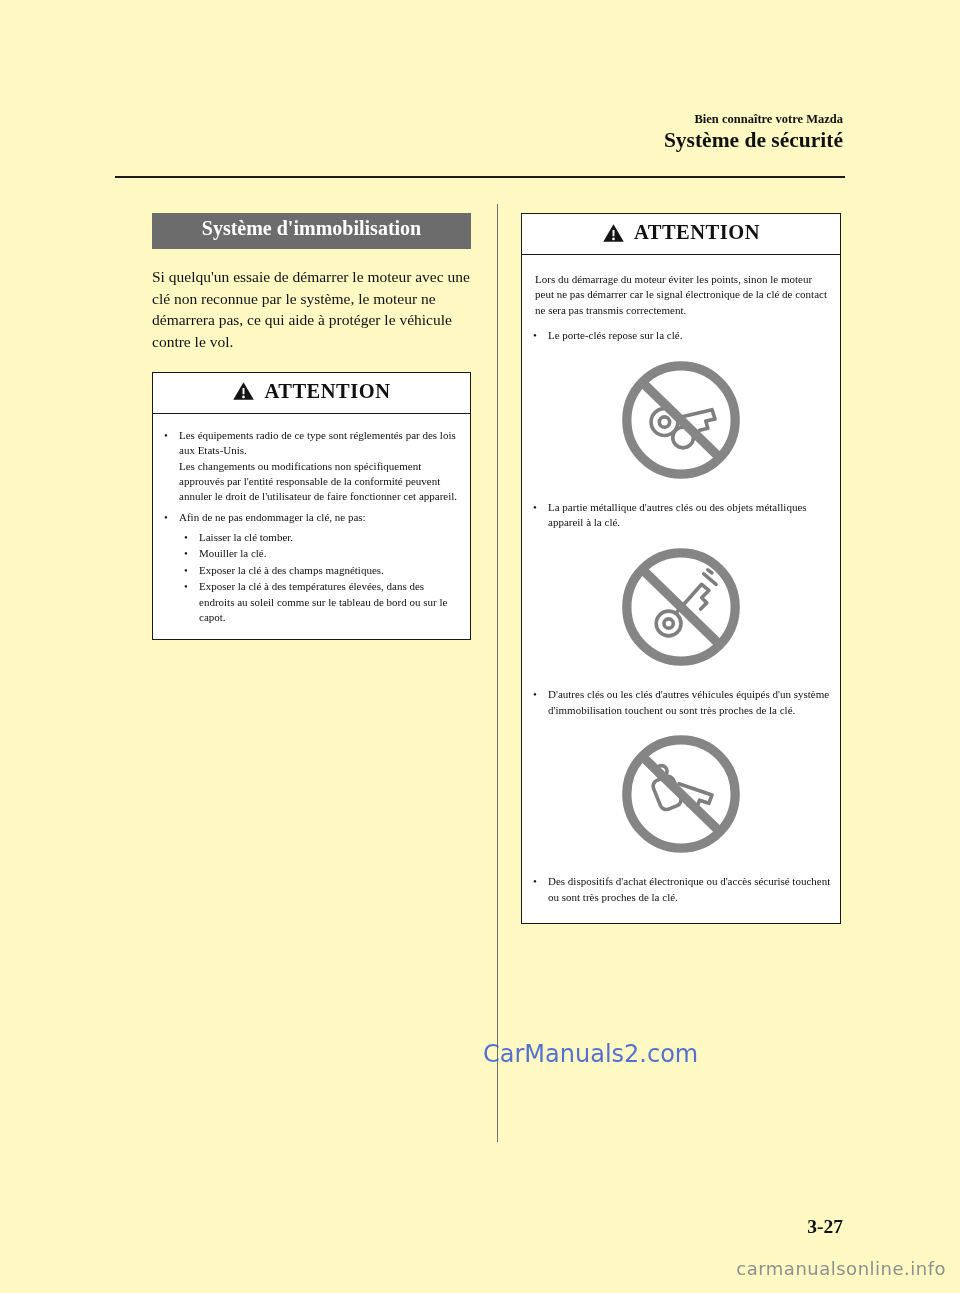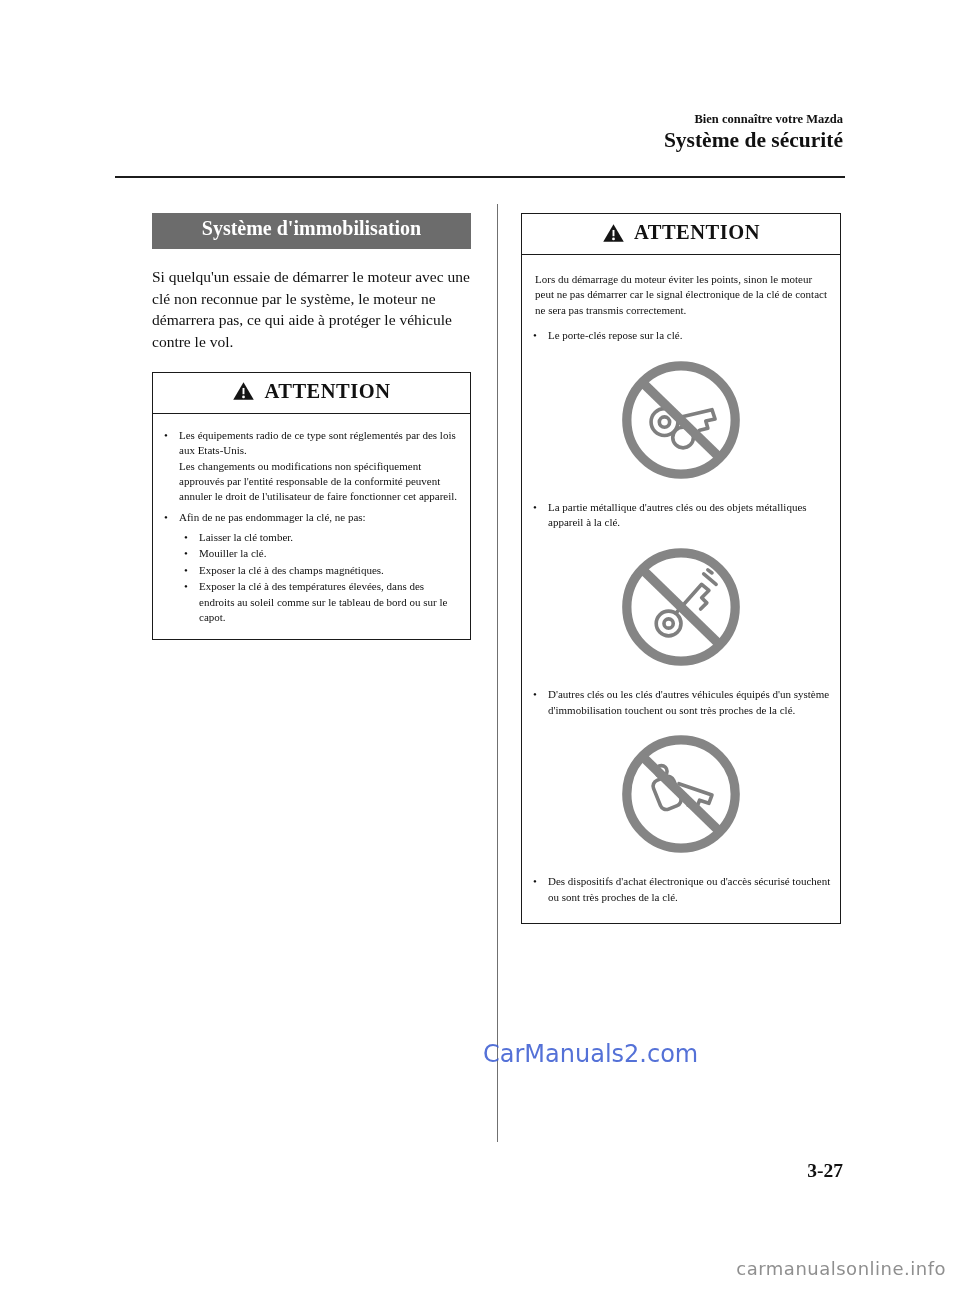--- a/index.html
+++ b/index.html
@@ -1,17 +1,17 @@
 <!DOCTYPE html>
 <html><head>
 <meta charset="utf-8">
 <style>
   html,body{margin:0;padding:0;background:#e9e9e9;}
   .page{
-    position:relative;width:960px;height:1293px;background:#ffffff;
+    position:relative;width:960px;height:1293px;background:#fef9c3;
     font-family:"Liberation Serif",serif;color:#111;overflow:hidden;margin:0 auto;
   }
   
   .breadcrumb{position:absolute;top:112px;right:117px;font-size:12.5px;font-weight:bold;}
   .doc-title{position:absolute;top:128px;right:117px;font-size:21.5px;font-weight:bold;}
   .header-rule{position:absolute;top:168px;left:115px;width:730px;height:0;border:none;border-top:2px solid #1c1c1c;}
   
   .col-left{position:absolute;left:152px;top:213px;width:319px;}
   .col-right{position:absolute;left:521px;top:213px;width:320px;}
   .v-divider{position:absolute;left:497px;top:204px;width:1px;height:938px;background:#707070;}
@@ -31,21 +31,21 @@
   .bullet .btext{flex:1;}
   .sub-bullets{margin-left:22px;margin-top:3px;}
   .sub-bullets .bullet{margin:1px 0;}
   .intro-para{margin:8px 4px 10px 4px;}
   
   .sign{text-align:center;margin:12px 0;}
   .sign-svg{width:128px;height:128px;display:inline-block;}
   
   .watermark{position:absolute;left:483px;top:1040px;z-index:5;
     font-family:"DejaVu Sans",sans-serif;font-size:24px;color:#3d5ed2;opacity:0.88;}
-  .page-number{position:absolute;right:117px;top:1160px;font-size:19.5px;font-weight:bold;}
+  .page-number{position:absolute;right:117px;top:1216px;font-size:19.5px;font-weight:bold;}
   .site-footer{position:absolute;right:14px;top:1258px;
     font-family:"DejaVu Sans",sans-serif;font-size:18px;color:#8f8f8f;letter-spacing:0.5px;margin-left:16px;}
 </style>
 </head>
 <body>
 
 <div class="page">
 
   <div class="breadcrumb">Bien connaître votre Mazda</div>
   <div class="doc-title">Système de sécurité</div>

